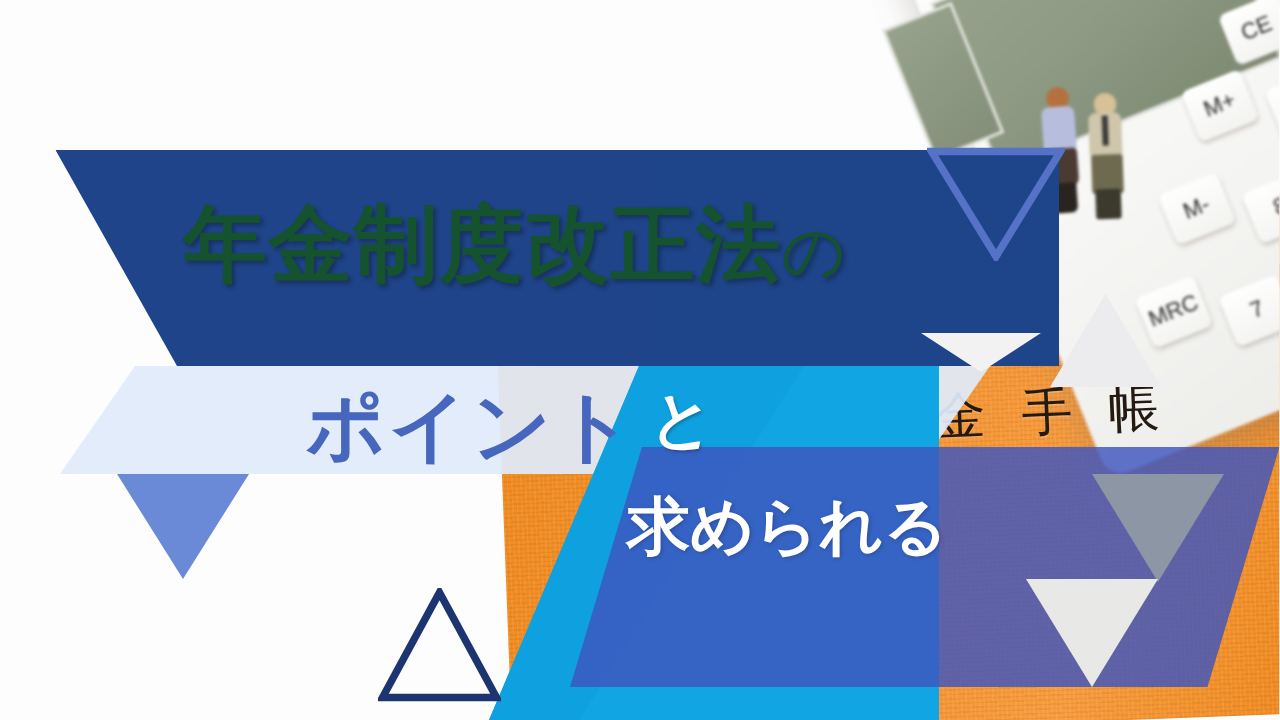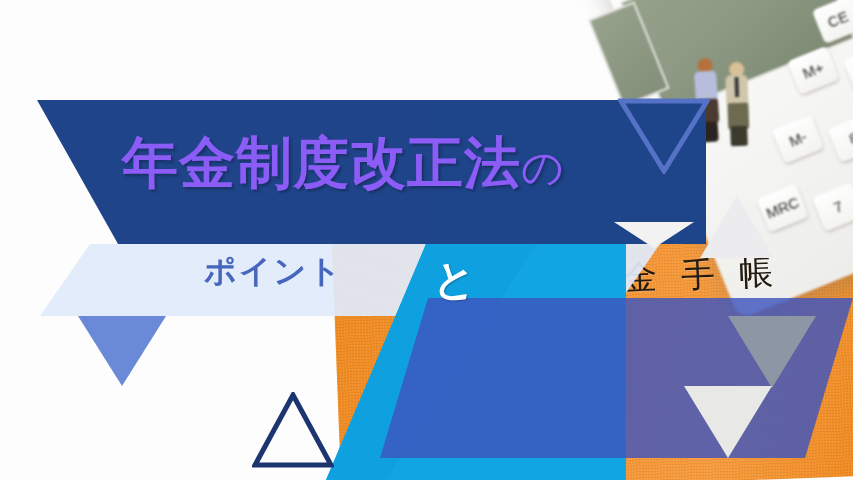--- a/index.html
+++ b/index.html
@@ -241,35 +241,35 @@
     left: 252px; top: 392px;
     width: 82px; height: 76px;
   }
 
   
   .headline {
     position: absolute;
     left: 122px; top: 126px;
     font-size: 56px;
     font-weight: bold;
-    color: #8b5cf6;
+    color: #14532d;
     letter-spacing: 1px;
     white-space: nowrap;
     font-family: Liberation Serif, serif;
     text-shadow: 2px 2px 3px rgba(0,0,0,.28);
     text-align: center;
   }
   .headline .suffix {
     font-size: 42px;
     font-weight: normal;
   }
   .point-text {
     position: absolute;
     left: 204px; top: 250px;
-    font-size: 32px;
+    font-size: 52px;
     font-weight: bold;
     color: #4766bd;
     letter-spacing: 2px;
     white-space: nowrap;
     font-family: "DejaVu Sans", "Liberation Sans", sans-serif;
   }
   .to-text {
     position: absolute;
     left: 433px; top: 252px;
     font-size: 42px;
@@ -361,15 +361,16 @@
   </svg>
 
   <div class="headline">
     <span>年金制度改正法</span><span class="suffix">の</span>
   </div>
 
   <div class="point-text">ポイント</div>
   <div class="to-text">と</div>
 
   <div class="lower-copy">
+    <div class="l1">求められる</div>
   </div>
 
 </div>
 
 </body></html>

